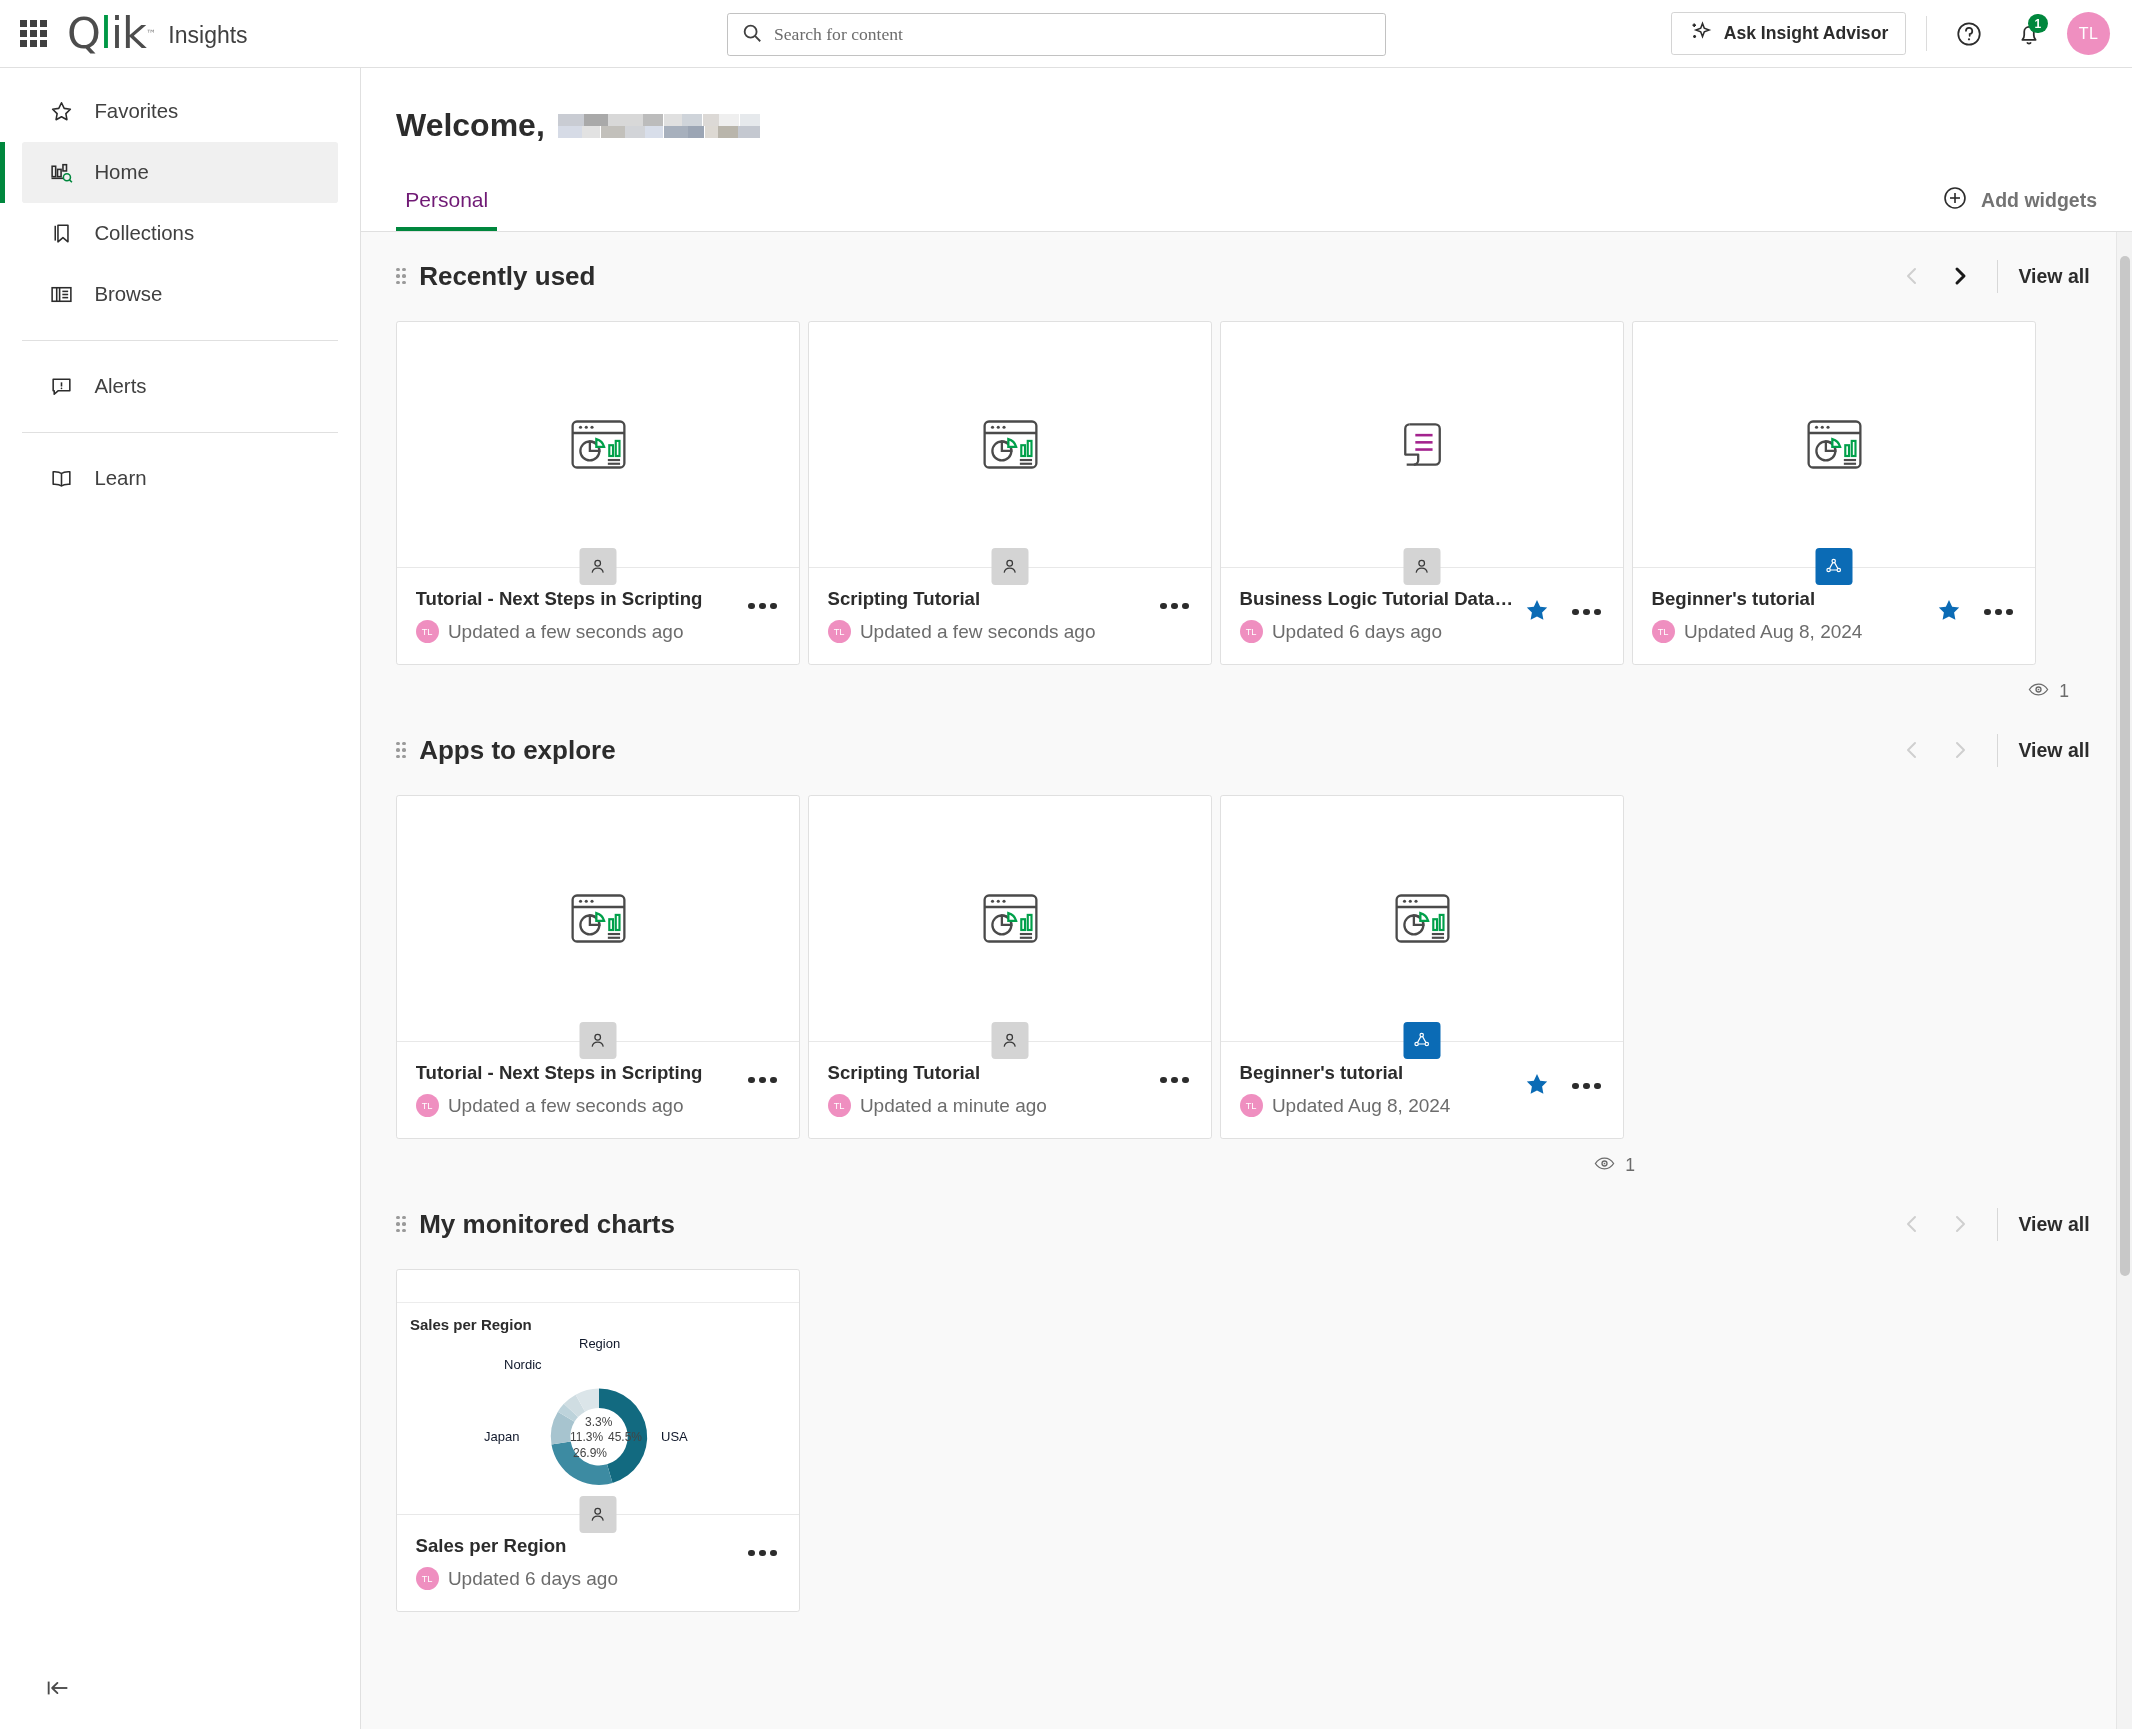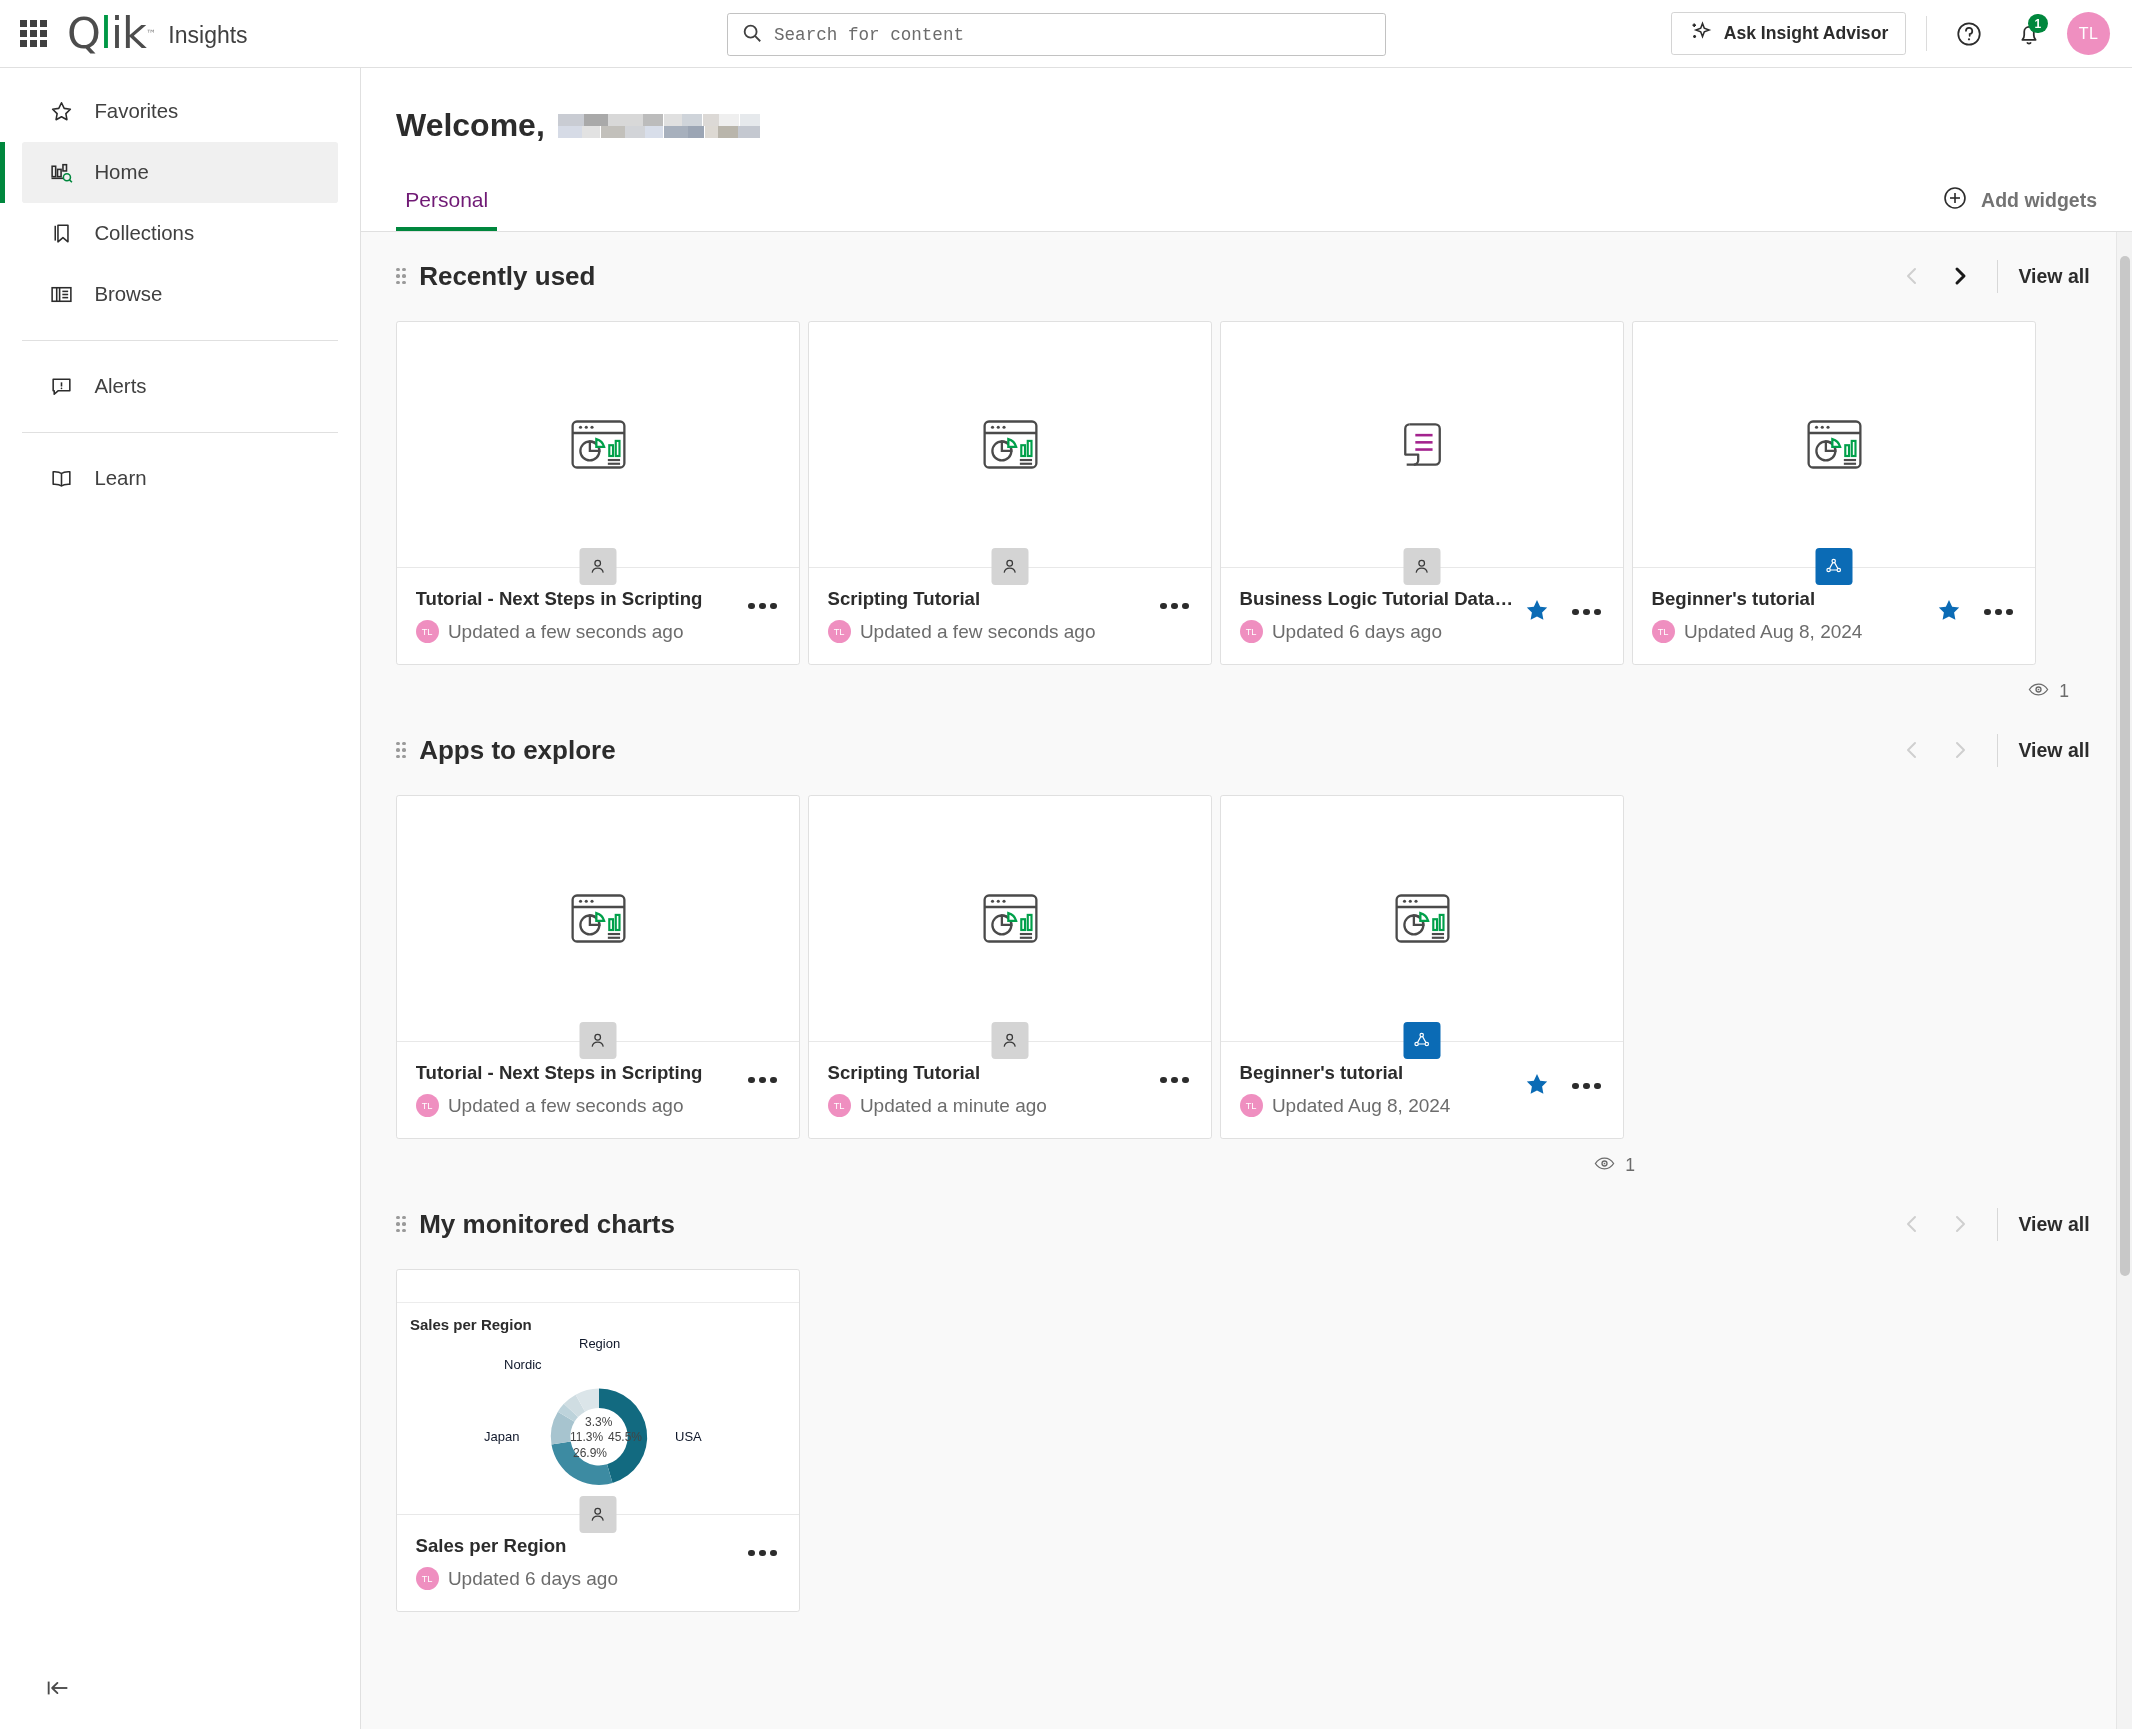--- a/index.html
+++ b/index.html
@@ -29,21 +29,21 @@
   .product-name { font-size: 23px; color: #404040; font-weight: 400; padding-bottom: 4.6px; }
 
   .search-wrap { position: absolute; left: 727px; top: 13px; width: 659px; }
   .search-box {
     height: 43px; border: 0.9px solid #c2c2c2; border-radius: 2.8px;
     background: #fff; display: flex; align-items: center; padding: 0 13px; gap: 11px;
   }
   .search-box svg { flex: none; }
   .search-input {
     border: none; outline: none; flex: 1; font-size: 17.6px;
-    font-family: Liberation Mono, monospace; color: #ec4899; background: transparent;
+    font-family: Liberation Serif, serif; color: #ec4899; background: transparent;
   }
   .search-input::placeholder { color: #6c6c6c; }
 
   .header-right { margin-left: auto; display: flex; align-items: center; gap: 0; padding-right: 22px; }
   .ask-advisor {
     display: flex; align-items: center; gap: 11px;
     height: 43px; padding: 0 16.7px; border: 0.9px solid #d4d4d4; border-radius: 2.8px;
     font-size: 17.6px; font-weight: bold; color: #2c2c2c; cursor: pointer; background: #fff;
   }
   .hdr-divider { width: 0.9px; height: 35px; background: #dcdcdc; margin: 0 20.4px; }
@@ -791,21 +791,21 @@
                       <path d="M-51.30,8.42 A52,52 0 0 1 -44.42,-27.05 L-26.48,-16.12 A31,31 0 0 0 -30.58,5.02 Z" fill="#a7c4cf"></path>
 
                       <path d="M-44.42,-27.05 A52,52 0 0 1 -37.94,-35.57 L-22.62,-21.20 A31,31 0 0 0 -26.48,-16.12 Z" fill="#bdd3db"></path>
 
                       <path d="M-37.94,-35.57 A52,52 0 0 1 -25.25,-45.46 L-15.05,-27.10 A31,31 0 0 0 -22.62,-21.20 Z" fill="#cfdde2"></path>
 
                       <path d="M-25.25,-45.46 A52,52 0 0 1 0,-52 L0,-31 A31,31 0 0 0 -15.05,-27.10 Z" fill="#dbe5e9"></path>
                     </g>
                   </svg>
                   <div class="donut-label" style="left:182px;top:3.7px;">Region</div>
-                  <div class="donut-label" style="left:278px;top:96px;">USA</div>
+                  <div class="donut-label" style="left:264px;top:96px;">USA</div>
                   <div class="donut-label" style="left:186px;top:163px;">UK</div>
                   <div class="donut-label" style="left:87px;top:96px;">Japan</div>
                   <div class="donut-label" style="left:107px;top:24px;">Nordic</div>
                   <div class="pct" style="left:211px;top:97px;">45.5%</div>
                   <div class="pct" style="left:176px;top:113px;">26.9%</div>
                   <div class="pct" style="left:173px;top:97px;">11.3%</div>
                   <div class="pct" style="left:188px;top:82px;">3.3%</div>
                 </div>
               </div>
               <div class="card-badge private" style="top:226px;">

